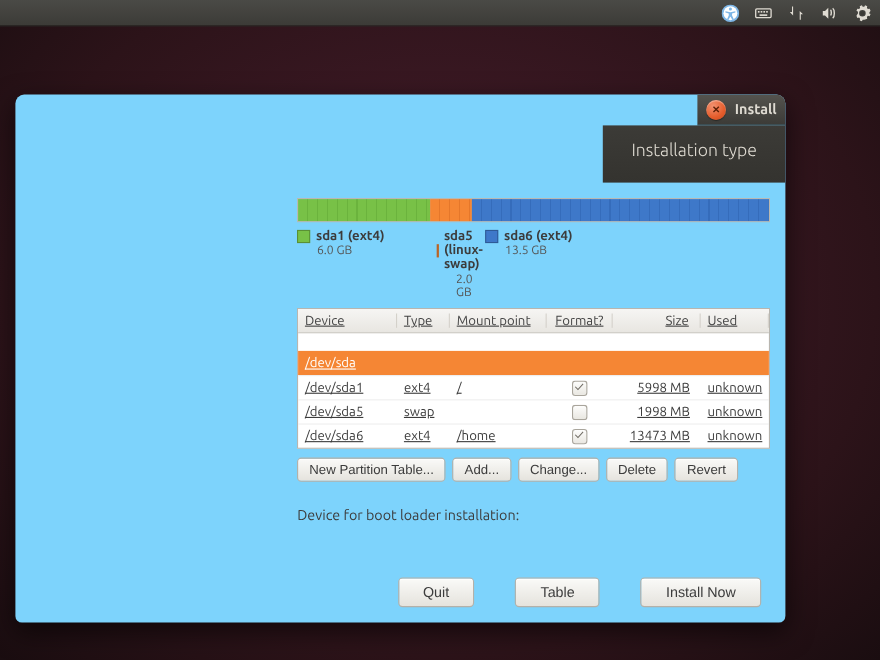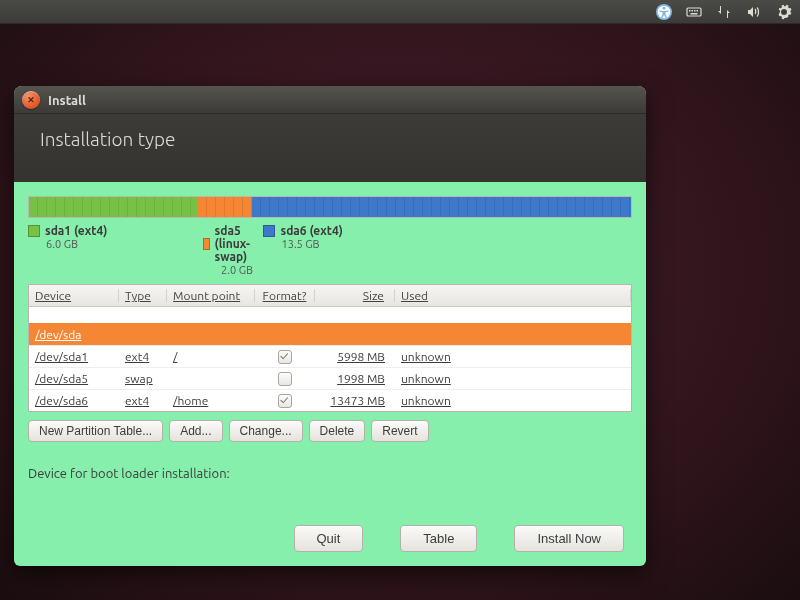--- a/index.html
+++ b/index.html
@@ -26,26 +26,26 @@
 .menubar .ind { color: #dfdbd2; display: inline-flex; align-items: center; cursor: pointer; }
 .menubar svg { width: 16px; height: 16px; fill: #dfdbd2; }
 .menubar .a11y svg circle.outer { fill:#7eb6e6; }
 .menubar .a11y svg circle.inner { fill:#fff; }
 .menubar .a11y svg path { fill:#7eb6e6; }
 
 
 .window {
   position: absolute;
   left: 14px; top: 86px;
-  width: 632px; height: 480px;
-  background: #86efac;
+  width: 700px; height: 480px;
+  background: #7dd3fc;
   border-radius: 8px 8px 6px 6px;
   box-shadow: 0 8px 24px rgba(0,0,0,.6);
   overflow: hidden;
-  display: flex; flex-direction: column;
+  display: flex; flex-direction: column; align-items: flex-end;
 }
 .titlebar {
   height: 28px;
   background: linear-gradient(#54534e, #3c3b37);
   display: flex; align-items: center;
   padding: 0 8px; gap: 8px;
   color: #dfdbd2; font-weight: bold; font-size: 13px;
   border-bottom: 1px solid #2a2a26;
 }
 .closebtn {
@@ -53,22 +53,22 @@
   border-radius: 50%;
   background: radial-gradient(circle at 35% 30%, #f29271, #e55c2b 60%, #c44a1f);
   box-shadow: inset 0 1px 1px rgba(255,255,255,.4), 0 1px 1px rgba(0,0,0,.4);
   display:flex; align-items:center; justify-content:center;
   font-size: 10px; color:#5a1e05; cursor:pointer;
 }
 .closebtn::before { content:"✕"; font-weight:bold; font-size:9px; }
 .header {
   background: linear-gradient(#3c3b37, #34332f);
   color: #dfdbd2;
-  padding: 14px 26px 32px;
-  font-size: 19px; font-weight: 300;
+  padding: 14px 26px 20px;
+  font-size: 16px; font-weight: 300;
 }
 .content {
   flex: 1;
   padding: 12px 14px 12px;
   display:flex; flex-direction:column;
 }
 
 
 .partbar-wrap { margin-top:2px; }
 .partbar {

